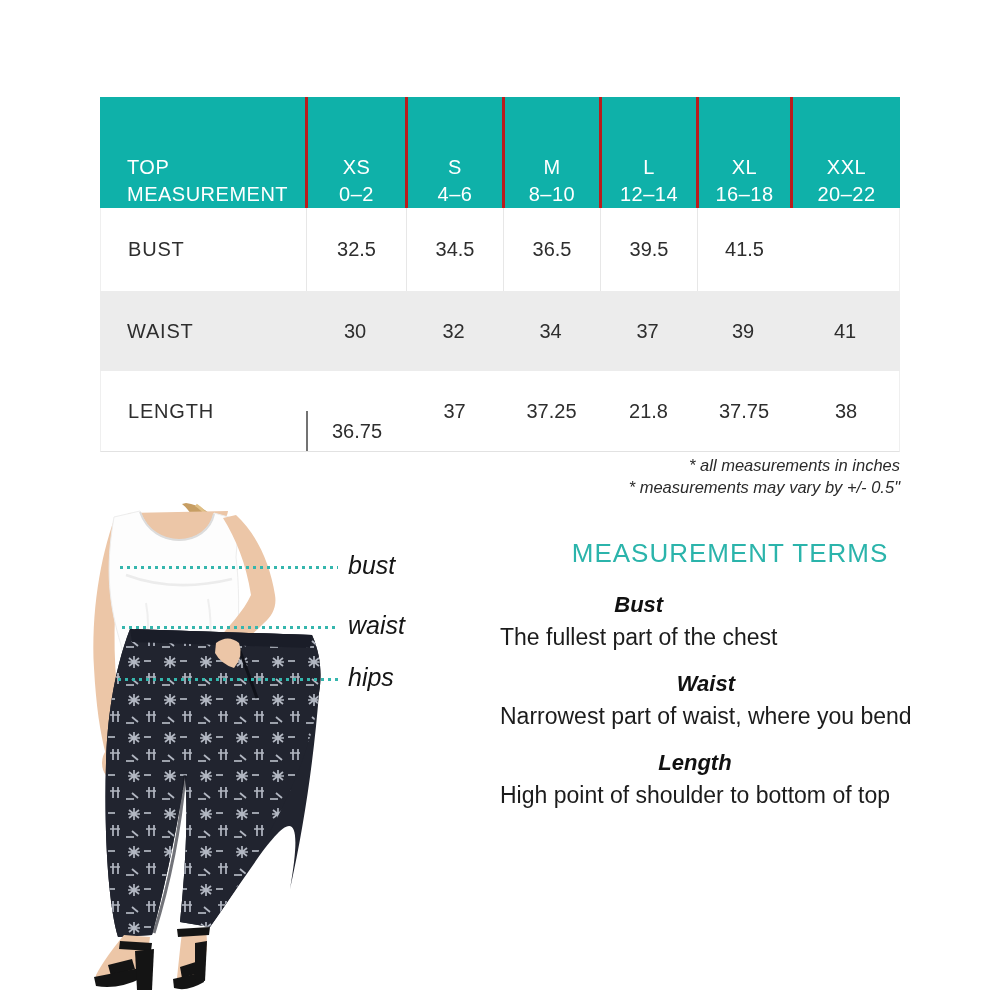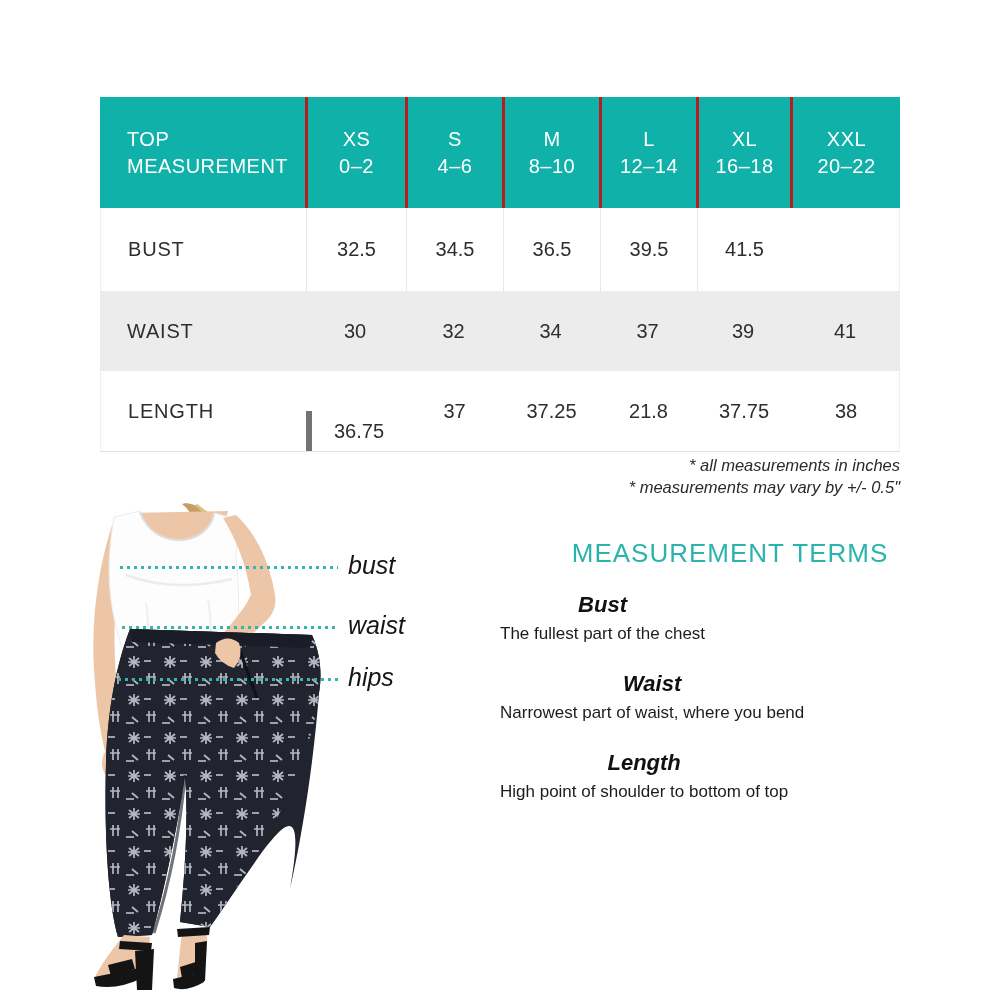--- a/index.html
+++ b/index.html
@@ -3,33 +3,33 @@
 <meta charset="utf-8">
 <style>
   html,body{margin:0;padding:0;background:#ffffff;}
   .page{position:relative;width:1000px;height:1000px;background:#ffffff;overflow:hidden;
         font-family:"Liberation Sans", sans-serif;color:#2d2d2d;}
 
   
   .size-table{position:absolute;left:100px;top:97px;width:800px;}
   .trow,.thead{display:grid;grid-template-columns:205px 100px 97px 97px 97px 94px 110px;box-sizing:border-box;}
   .thead{height:111px;background:#0fb1a9;}
-  .th{display:flex;flex-direction:column;justify-content:center;align-items:center;
+  .th{display:flex;flex-direction:column;justify-content:flex-end;align-items:center;
       color:#ffffff;font-size:20px;line-height:27px;letter-spacing:.5px;box-sizing:border-box;}
   .th.label-col{align-items:flex-start;padding-left:27px;}
   .thead .th + .th{border-left:3px solid #b91c1c;}
 
   .trow{height:82px;background:#ffffff;border-left:1px solid #efefef;border-right:1px solid #efefef;}
   .td{display:flex;align-items:center;justify-content:center;font-size:20px;color:#2e2e2e;box-sizing:border-box;}
   .td.label-col{justify-content:flex-start;padding-left:27px;font-size:20px;letter-spacing:.8px;}
   .row-bust{height:83px;}
   .row-bust .td + .td{border-left:1px solid #e7e7e7;}
   .row-waist{height:80px;background:#ececec;border-left:none;border-right:none;}
   .row-length{height:81px;border-bottom:1px solid #e2e2e2;}
-  .row-length .td.label-col + .td{border-left:6px solid #737373;margin-top:40px;}
+  .row-length .td.label-col + .td{border-left:2px solid #737373;margin-top:40px;}
 
   
   .footnotes{position:absolute;left:400px;top:454px;width:500px;text-align:right;
              font-style:italic;font-size:16.5px;line-height:22px;color:#2a2a2a;}
 
   
   .measure-line{position:absolute;height:3px;z-index:5;
       background:repeating-linear-gradient(90deg,#35b6ad 0 3px,rgba(0,0,0,0) 3px 7px);}
   .line-bust{left:120px;top:566px;width:218px;}
   .line-waist{left:122px;top:626px;width:216px;}
@@ -37,21 +37,21 @@
   .measure-label{position:absolute;left:348px;font-style:italic;font-size:25px;color:#151515;z-index:5;}
   .label-bust{top:551px;}
   .label-waist{top:611px;}
   .label-hips{top:663px;}
 
   
   .terms{position:absolute;left:500px;top:538px;width:460px;text-align:center;}
   .terms-heading{color:#2bb4ab;font-size:26px;letter-spacing:1px;font-weight:400;}
   .term-item{position:absolute;left:0;}
   .term-item .term{font-weight:bold;font-style:italic;font-size:22px;color:#111111;}
-  .term-item .definition{font-size:17px;color:#1c1c1c;margin-top:6px;}
+  .term-item .definition{font-size:23px;color:#1c1c1c;margin-top:6px;}
   .term-0{top:54px;}
   .term-1{top:133px;}
   .term-2{top:212px;}
 
   
   .model{position:absolute;left:88px;top:503px;width:252px;height:492px;z-index:1;}
 </style>
 </head>
 <body>
 

